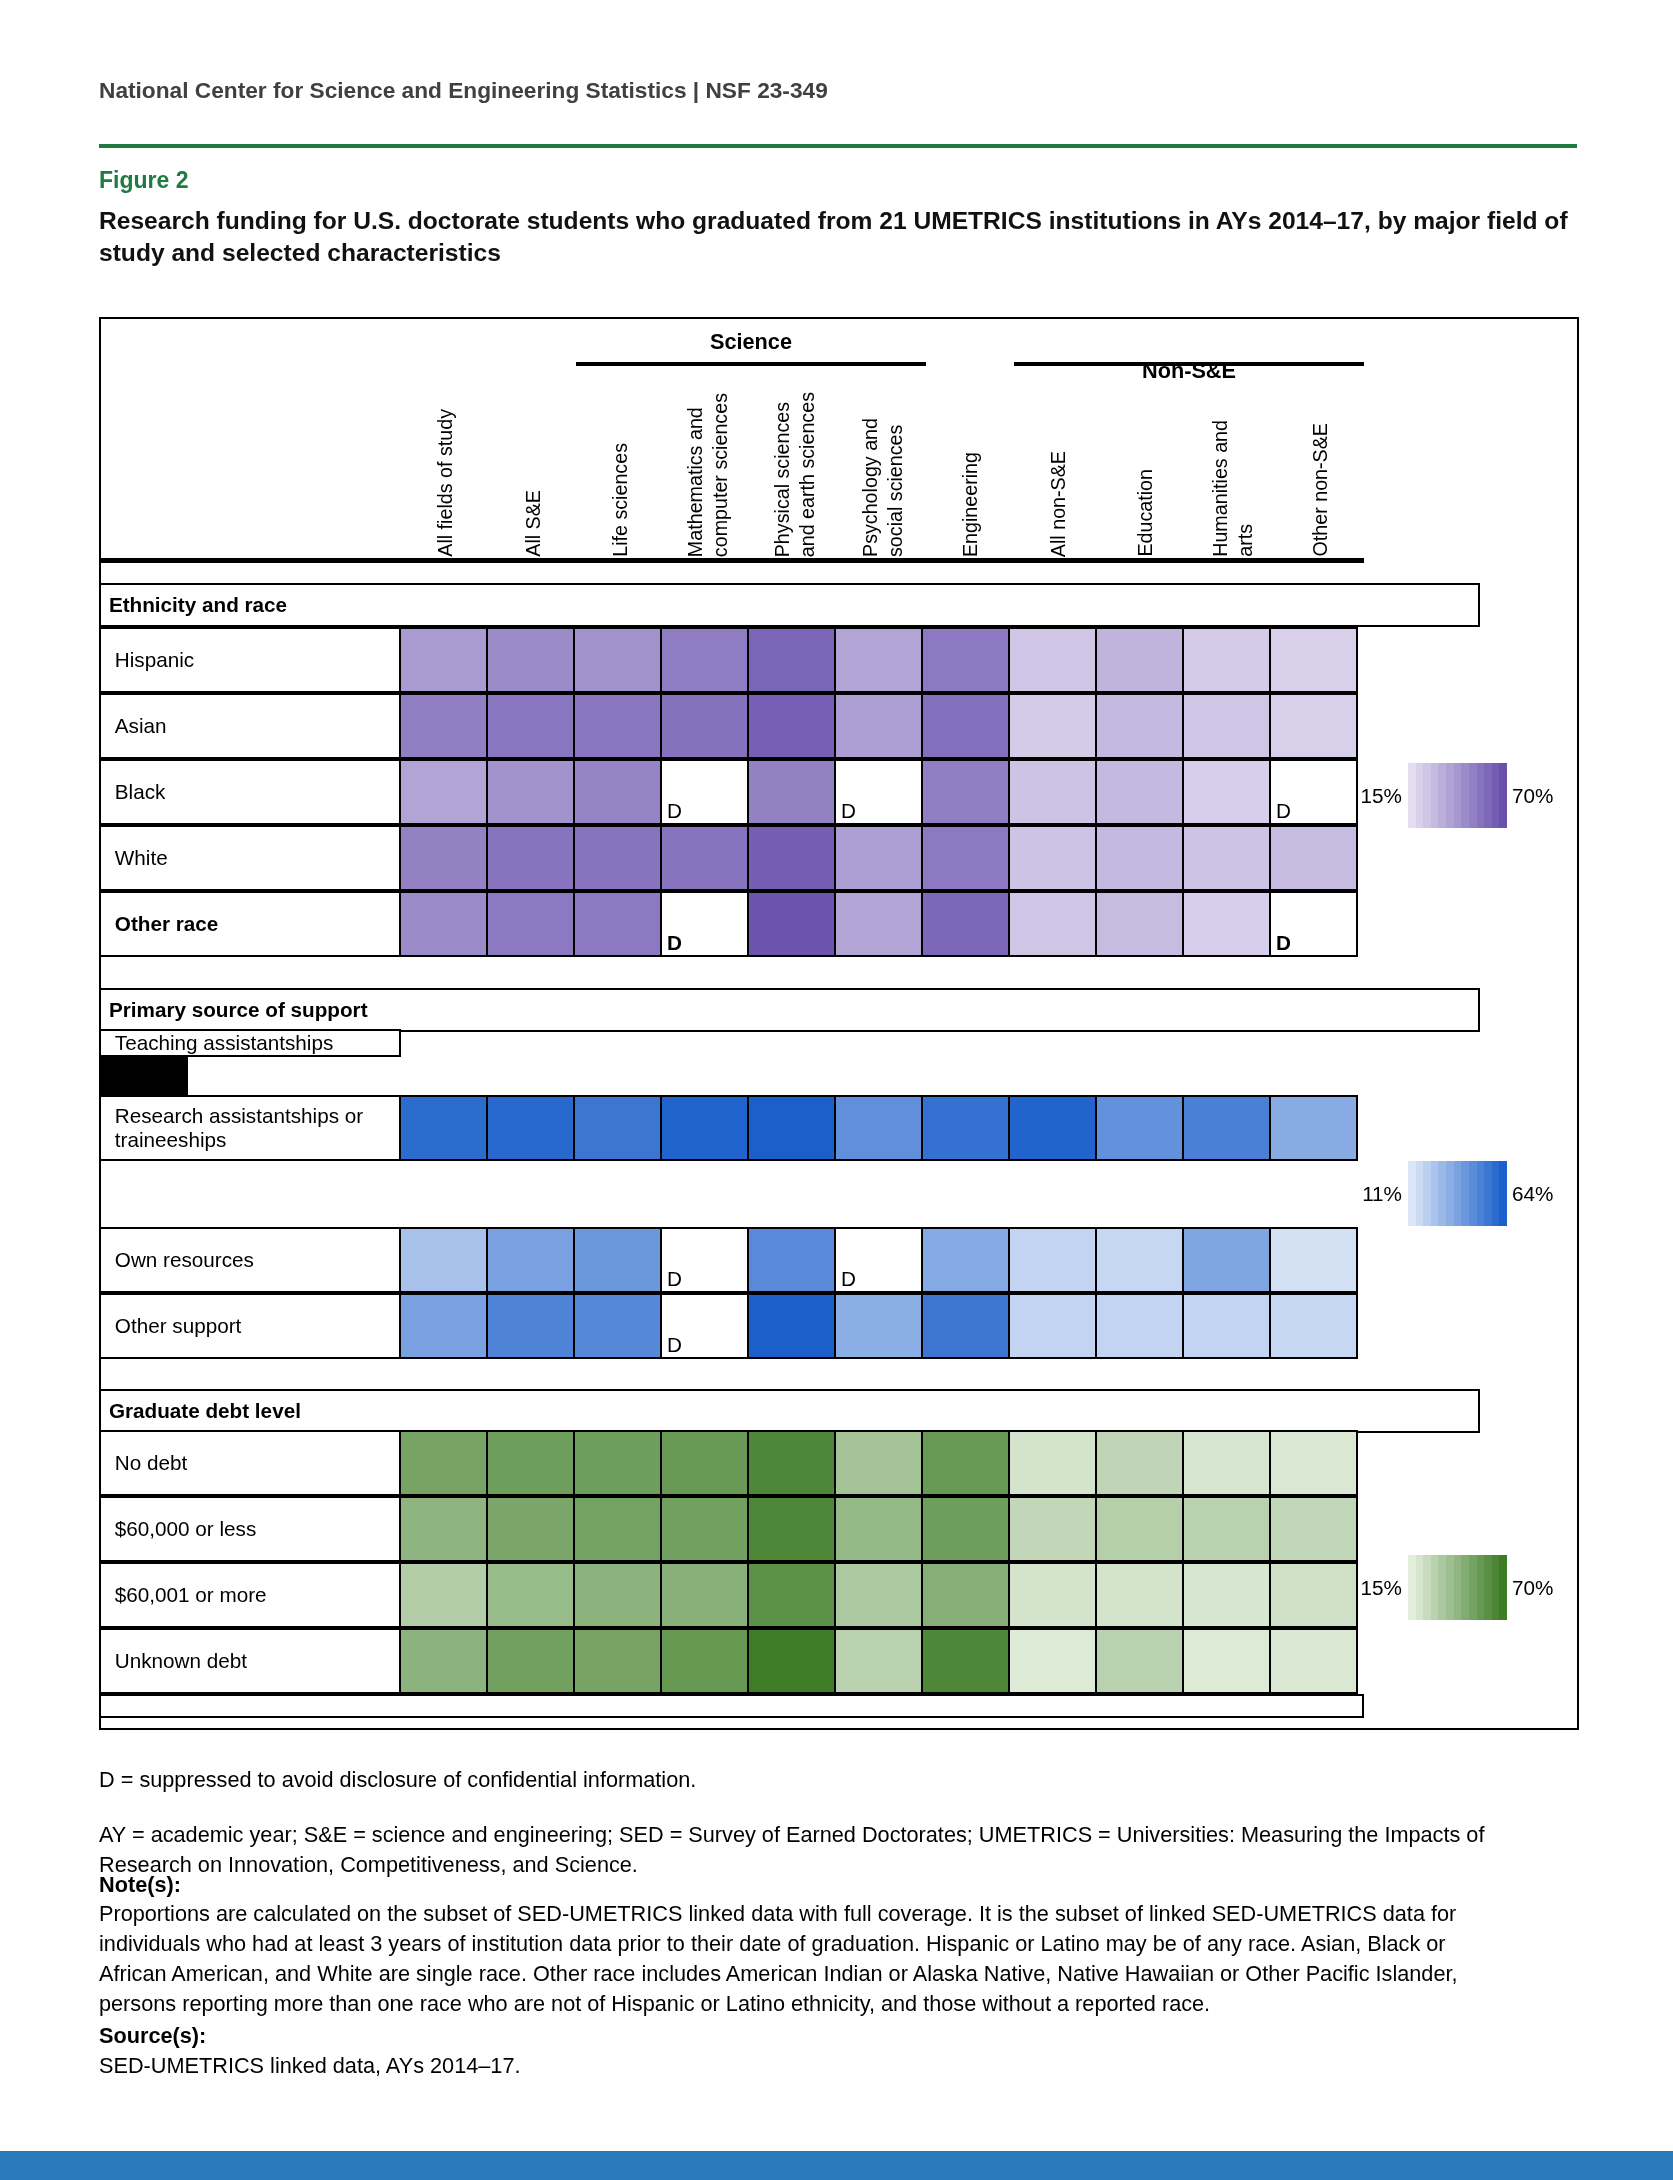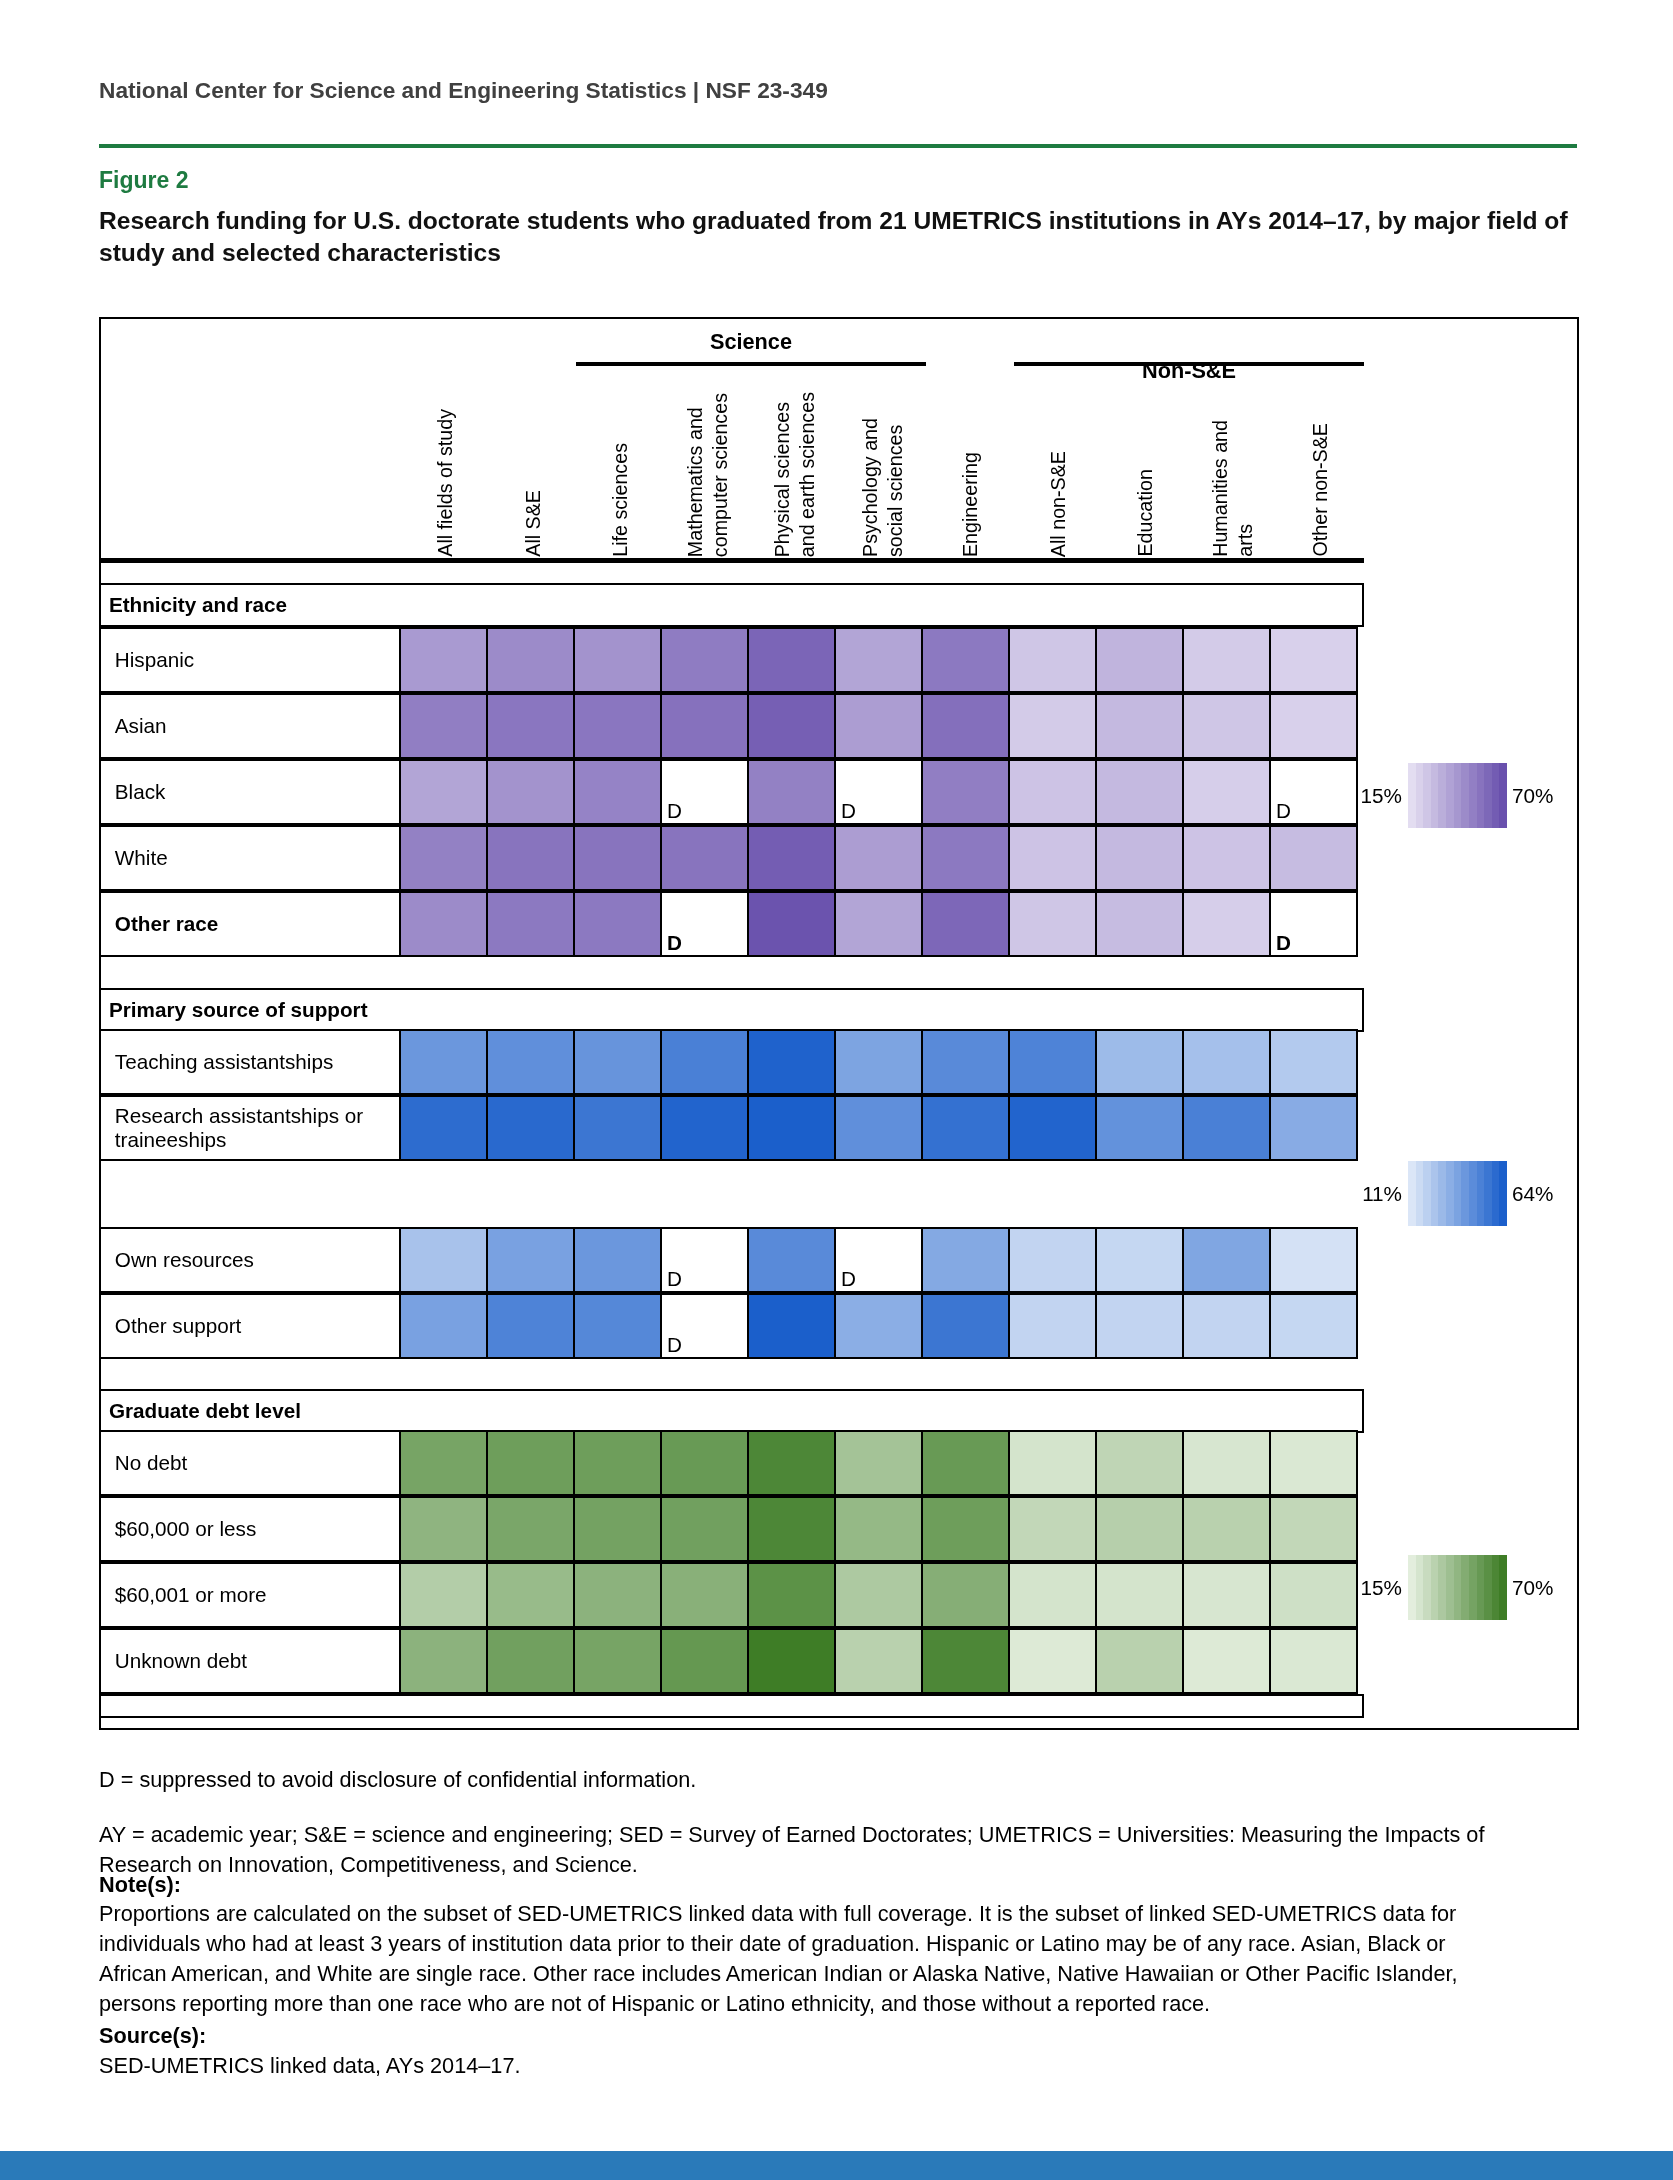--- a/index.html
+++ b/index.html
@@ -8,21 +8,21 @@
   .doc-header{position:absolute;left:99px;top:77px;font-size:22.7px;font-weight:bold;color:#404040;}
   .green-rule{position:absolute;left:99px;top:144px;width:1478px;height:3.9px;}
   .figure-label{position:absolute;left:99px;top:167px;font-size:23px;font-weight:bold;}
   .figure-title{position:absolute;left:99px;top:205px;width:1478px;font-size:24.6px;font-weight:bold;line-height:1.32;color:#111;}
   .figure-box{position:absolute;left:99px;top:317px;width:1476px;height:1409px;border:2px solid #000;}
   .colhead{position:absolute;top:45px;height:193px;width:88px;display:flex;align-items:flex-end;justify-content:center;}
   .colhead span{writing-mode:vertical-rl;transform:rotate(180deg);font-size:19.7px;line-height:1.25;white-space:pre-line;color:#000;}
   .group-label{position:absolute;top:9.9px;text-align:center;font-size:21.7px;font-weight:bold;}
   .group-underline{position:absolute;top:43px;height:3.9px;background:#000;}
   .thick-line{position:absolute;left:0;top:239px;width:1263px;height:4.9px;background:#000;}
-  .section-header{position:absolute;left:0;width:1263px;height:44px;border:2px solid #000;border-left:none;
+  .section-header{position:absolute;left:0;width:1379px;height:44px;border:2px solid #000;border-left:none;
                   display:flex;align-items:center;padding-left:7.9px;box-sizing:border-box;
                   font-size:20.7px;font-weight:bold;background:#fff;}
   .hm-row{position:absolute;left:0;height:66px;display:flex;}
   .row-label{width:300px;height:66px;border:2px solid #000;border-left:none;box-sizing:border-box;background:#fff;
              display:flex;align-items:center;padding-left:13.8px;font-size:20.7px;line-height:1.15;}
   .hm-cell{width:87px;height:66px;border:2px solid #000;border-left:none;box-sizing:border-box;position:relative;}
   .d-mark{position:absolute;left:4.9px;bottom:0px;font-size:20.7px;color:#000;font-family:"Liberation Sans",sans-serif;}
   .legend-box{position:absolute;left:1307px;width:99px;height:65px;}
   .legend-min{position:absolute;left:1212px;width:89px;height:65px;display:flex;align-items:center;justify-content:flex-end;font-size:20.7px;}
   .legend-max{position:absolute;left:1411px;width:89px;height:65px;display:flex;align-items:center;font-size:20.7px;}
@@ -161,21 +161,21 @@
         <div class="hm-cell" title="28%" style="background: rgb(198, 188, 225);"></div>
         <div class="hm-cell" title="21%" style="background: rgb(214, 206, 234);"></div>
         <div class="hm-cell" style="background: rgb(255, 255, 255);">
           <span class="d-mark">D</span>
         </div>
       </div>
       <div class="legend-min" style="top: 444px;">15%</div>
       <div class="legend-box" style="top: 444px; background: linear-gradient(to right, rgb(227, 221, 241) 0%, rgb(227, 221, 241) 7.69231%, rgb(217, 209, 235) 7.69231%, rgb(217, 209, 235) 15.3846%, rgb(207, 198, 230) 15.3846%, rgb(207, 198, 230) 23.0769%, rgb(197, 186, 224) 23.0769%, rgb(197, 186, 224) 30.7692%, rgb(186, 174, 218) 30.7692%, rgb(186, 174, 218) 38.4615%, rgb(176, 162, 213) 38.4615%, rgb(176, 162, 213) 46.1538%, rgb(166, 151, 207) 46.1538%, rgb(166, 151, 207) 53.8462%, rgb(156, 139, 201) 53.8462%, rgb(156, 139, 201) 61.5385%, rgb(146, 127, 196) 61.5385%, rgb(146, 127, 196) 69.2308%, rgb(136, 115, 190) 69.2308%, rgb(136, 115, 190) 76.9231%, rgb(125, 104, 184) 76.9231%, rgb(125, 104, 184) 84.6154%, rgb(115, 92, 179) 84.6154%, rgb(115, 92, 179) 92.3077%, rgb(105, 80, 173) 92.3077%, rgb(105, 80, 173) 100%);"></div>
       <div class="legend-max" style="top: 444px;">70%</div>
       <div class="section-header" style="top: 669px;">Primary source of support</div>
-      <div class="hm-row" style="top: 710px;">
+      <div class="hm-row" style="top: 710px; flex-direction: column;">
         <div class="row-label">Teaching assistantships</div>
         <div class="hm-cell" title="42%" style="background: rgb(107, 151, 221);"></div>
         <div class="hm-cell" title="45%" style="background: rgb(96, 143, 219);"></div>
         <div class="hm-cell" title="43%" style="background: rgb(103, 148, 220);"></div>
         <div class="hm-cell" title="51%" style="background: rgb(74, 128, 214);"></div>
         <div class="hm-cell" title="63%" style="background: rgb(31, 98, 204);"></div>
         <div class="hm-cell" title="37%" style="background: rgb(125, 164, 225);"></div>
         <div class="hm-cell" title="47%" style="background: rgb(89, 138, 217);"></div>
         <div class="hm-cell" title="50%" style="background: rgb(78, 131, 215);"></div>
         <div class="hm-cell" title="28%" style="background: rgb(157, 187, 233);"></div>

